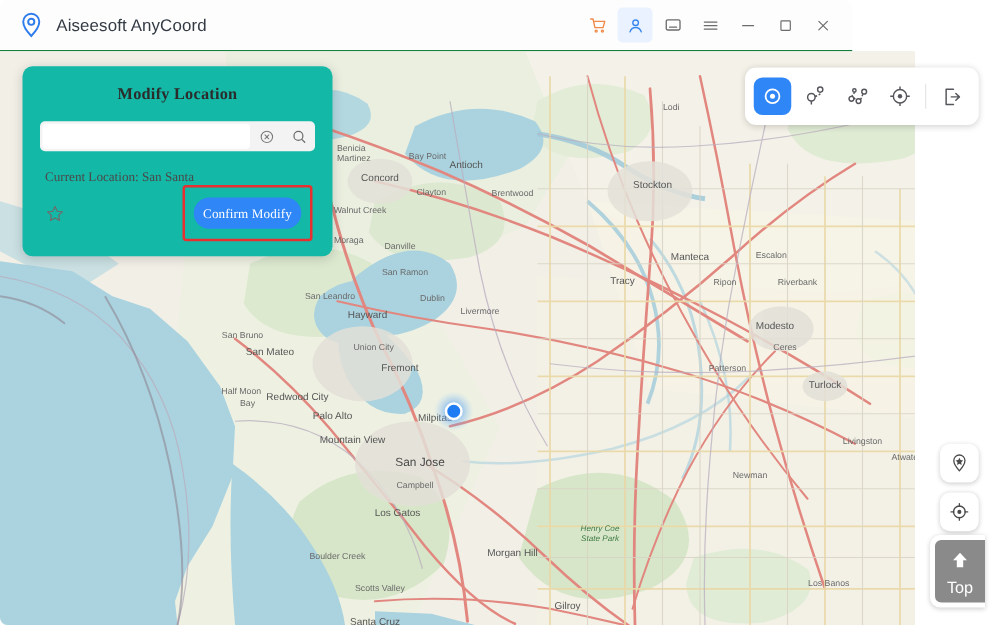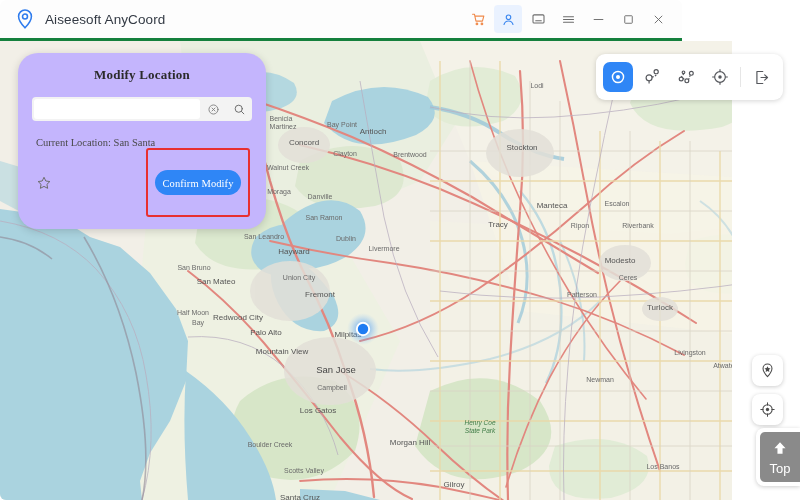--- a/index.html
+++ b/index.html
@@ -10,21 +10,21 @@
   }
   .app{
     position:relative;width:800px;height:500px;overflow:hidden;
     background:#ffffff;border-radius:6px;
   }
 
   
   .titlebar{
     position:absolute;top:0;left:0;width:682px;height:41px;
     background:#fdfdfd;
-    border-bottom:3px solid #15803d;
+    border-bottom:1px solid #15803d;
     display:flex;
     box-sizing:border-box;padding:0 10px 0 14px;
     z-index:40;
     border-radius:6px 6px 0 0;
   }
   .brand{display:flex;align-items:center;gap:9px;}
   .brand-pin{width:22px;height:22px;display:block;}
   .brand-name{
     font-size:13.5px;color:#333a44;letter-spacing:.1px;
     font-family:"Liberation Sans", sans-serif;
@@ -64,36 +64,36 @@
   .sidectl{
     position:absolute;right:17px;top:355px;z-index:30;
     display:flex;flex-direction:column;gap:8px;align-items:center;
   }
   .sidectl-btn{
     width:31px;height:31px;background:#fff;border-radius:8px;
     display:flex;align-items:center;justify-content:center;
     box-shadow:0 1px 4px rgba(0,0,0,.2);
   }
   .topbtn-wrap{
-    position:absolute;right:0px;top:428px;z-index:31;
+    position:absolute;right:12px;top:428px;z-index:31;
     width:44px;height:58px;background:#ffffff;border-radius:8px 0 0 8px;
     box-shadow:0 1px 4px rgba(0,0,0,.2);
     display:flex;align-items:center;justify-content:flex-end;
   }
   .topbtn{
     width:40px;height:50px;background:#8a8a8a;border-radius:5px 0 0 5px;
     display:flex;flex-direction:column;align-items:center;justify-content:center;
     color:#fff;gap:1px;
   }
   .topbtn-label{font-size:13px;color:#fff;line-height:1;font-family:"Liberation Sans", sans-serif;}
 
   
   .panel{
-    position:absolute;left:18px;top:53px;width:248px;height:176px;
-    background:#c4b5fd;border-radius:20px;
+    position:absolute;left:18px;top:53px;width:248px;height:152px;
+    background:#14b8a6;border-radius:8px;
     box-shadow:0 2px 9px rgba(0,0,0,.16);
     z-index:35;
   }
   .panel-title{
     text-align:center;font-size:13px;color:#2b2b2b;font-weight:bold;
     padding-top:14px;letter-spacing:.2px;
     font-family:"Liberation Serif", serif;
   }
   .searchrow{
     margin:14px 14px 0 14px;height:24px;
@@ -114,21 +114,21 @@
   }
   .panel-bottom{
     position:absolute;left:0;bottom:12px;width:100%;
     display:flex;align-items:center;
     box-sizing:border-box;padding:0 16px;
   }
   .star-btn{width:20px;height:20px;display:flex;align-items:center;justify-content:center;}
   .confirm-wrap{
     margin-left:auto;position:relative;
     border:2px solid #e83030;border-radius:3px;
-    padding:20px 7px;
+    padding:8px 7px;
   }
   .confirm-btn{
     display:block;width:86px;height:25px;line-height:25px;text-align:center;
     background:#2f86f6;color:#ffffff;border-radius:13px;border:none;
     font-size:10.5px;letter-spacing:.1px;
     font-family:"Liberation Serif", serif;
   }
 
   
   .lbl{font-family:"Liberation Sans", sans-serif;fill:#5d5d5d;}

